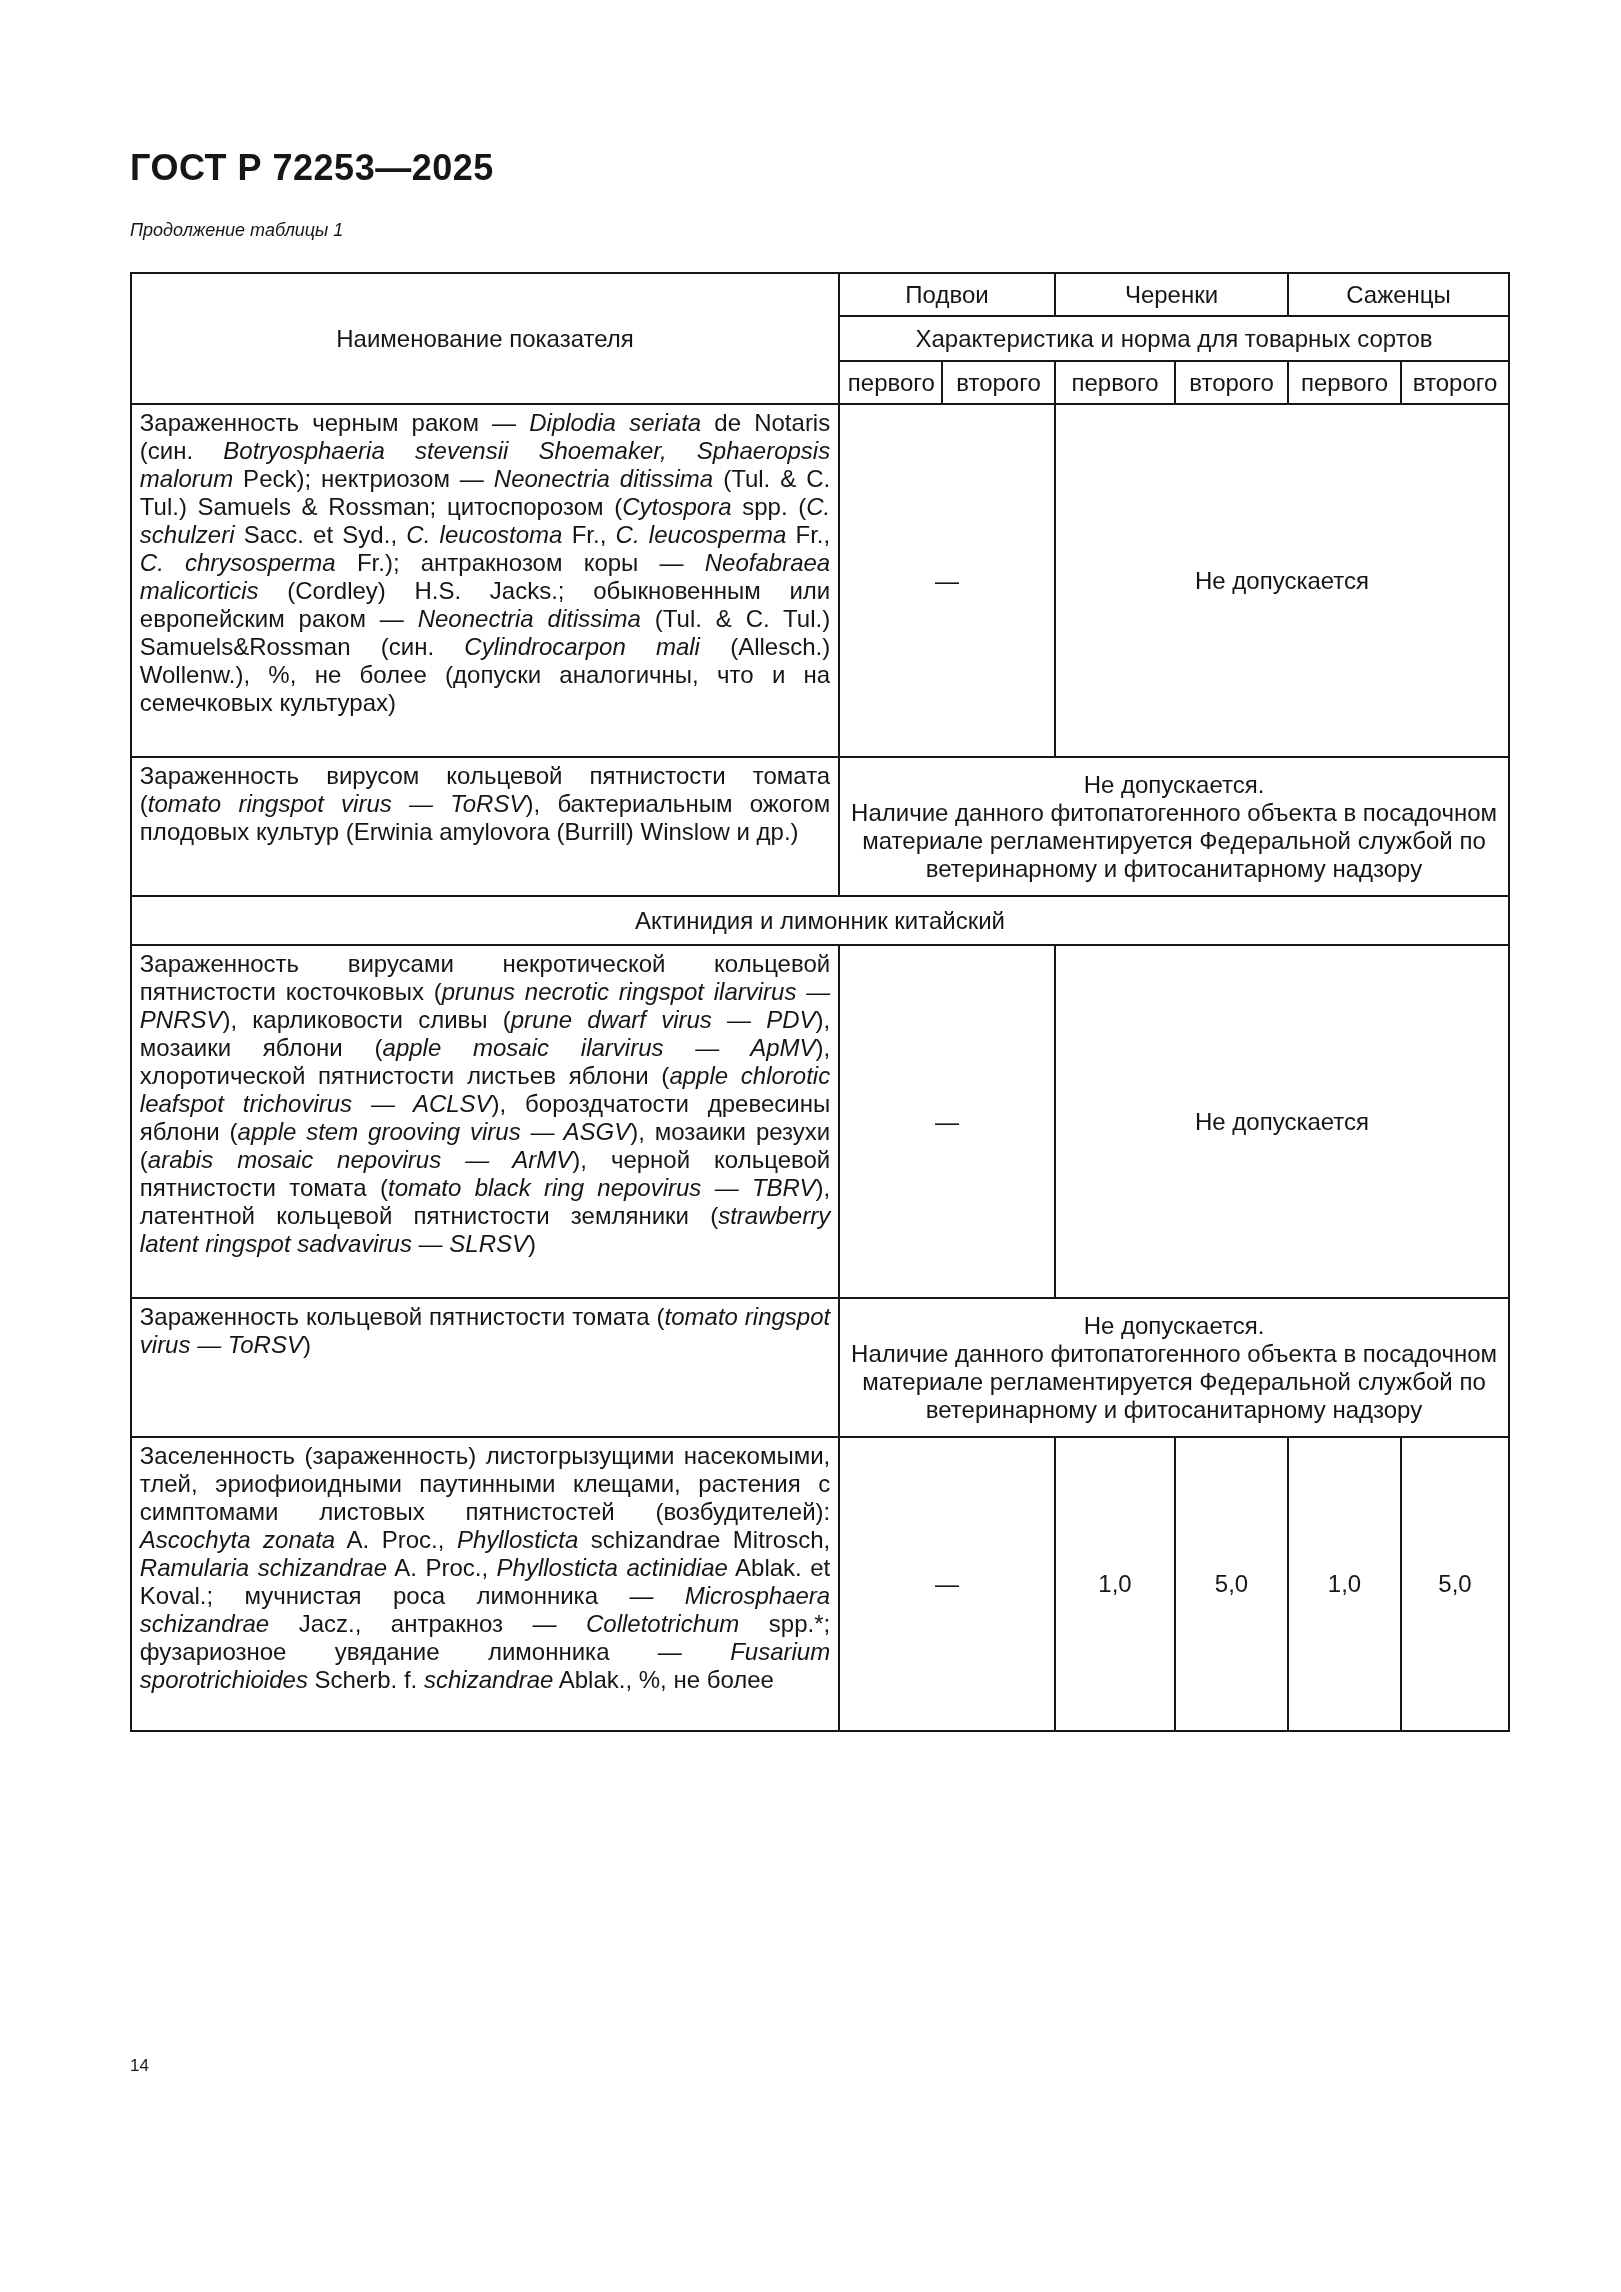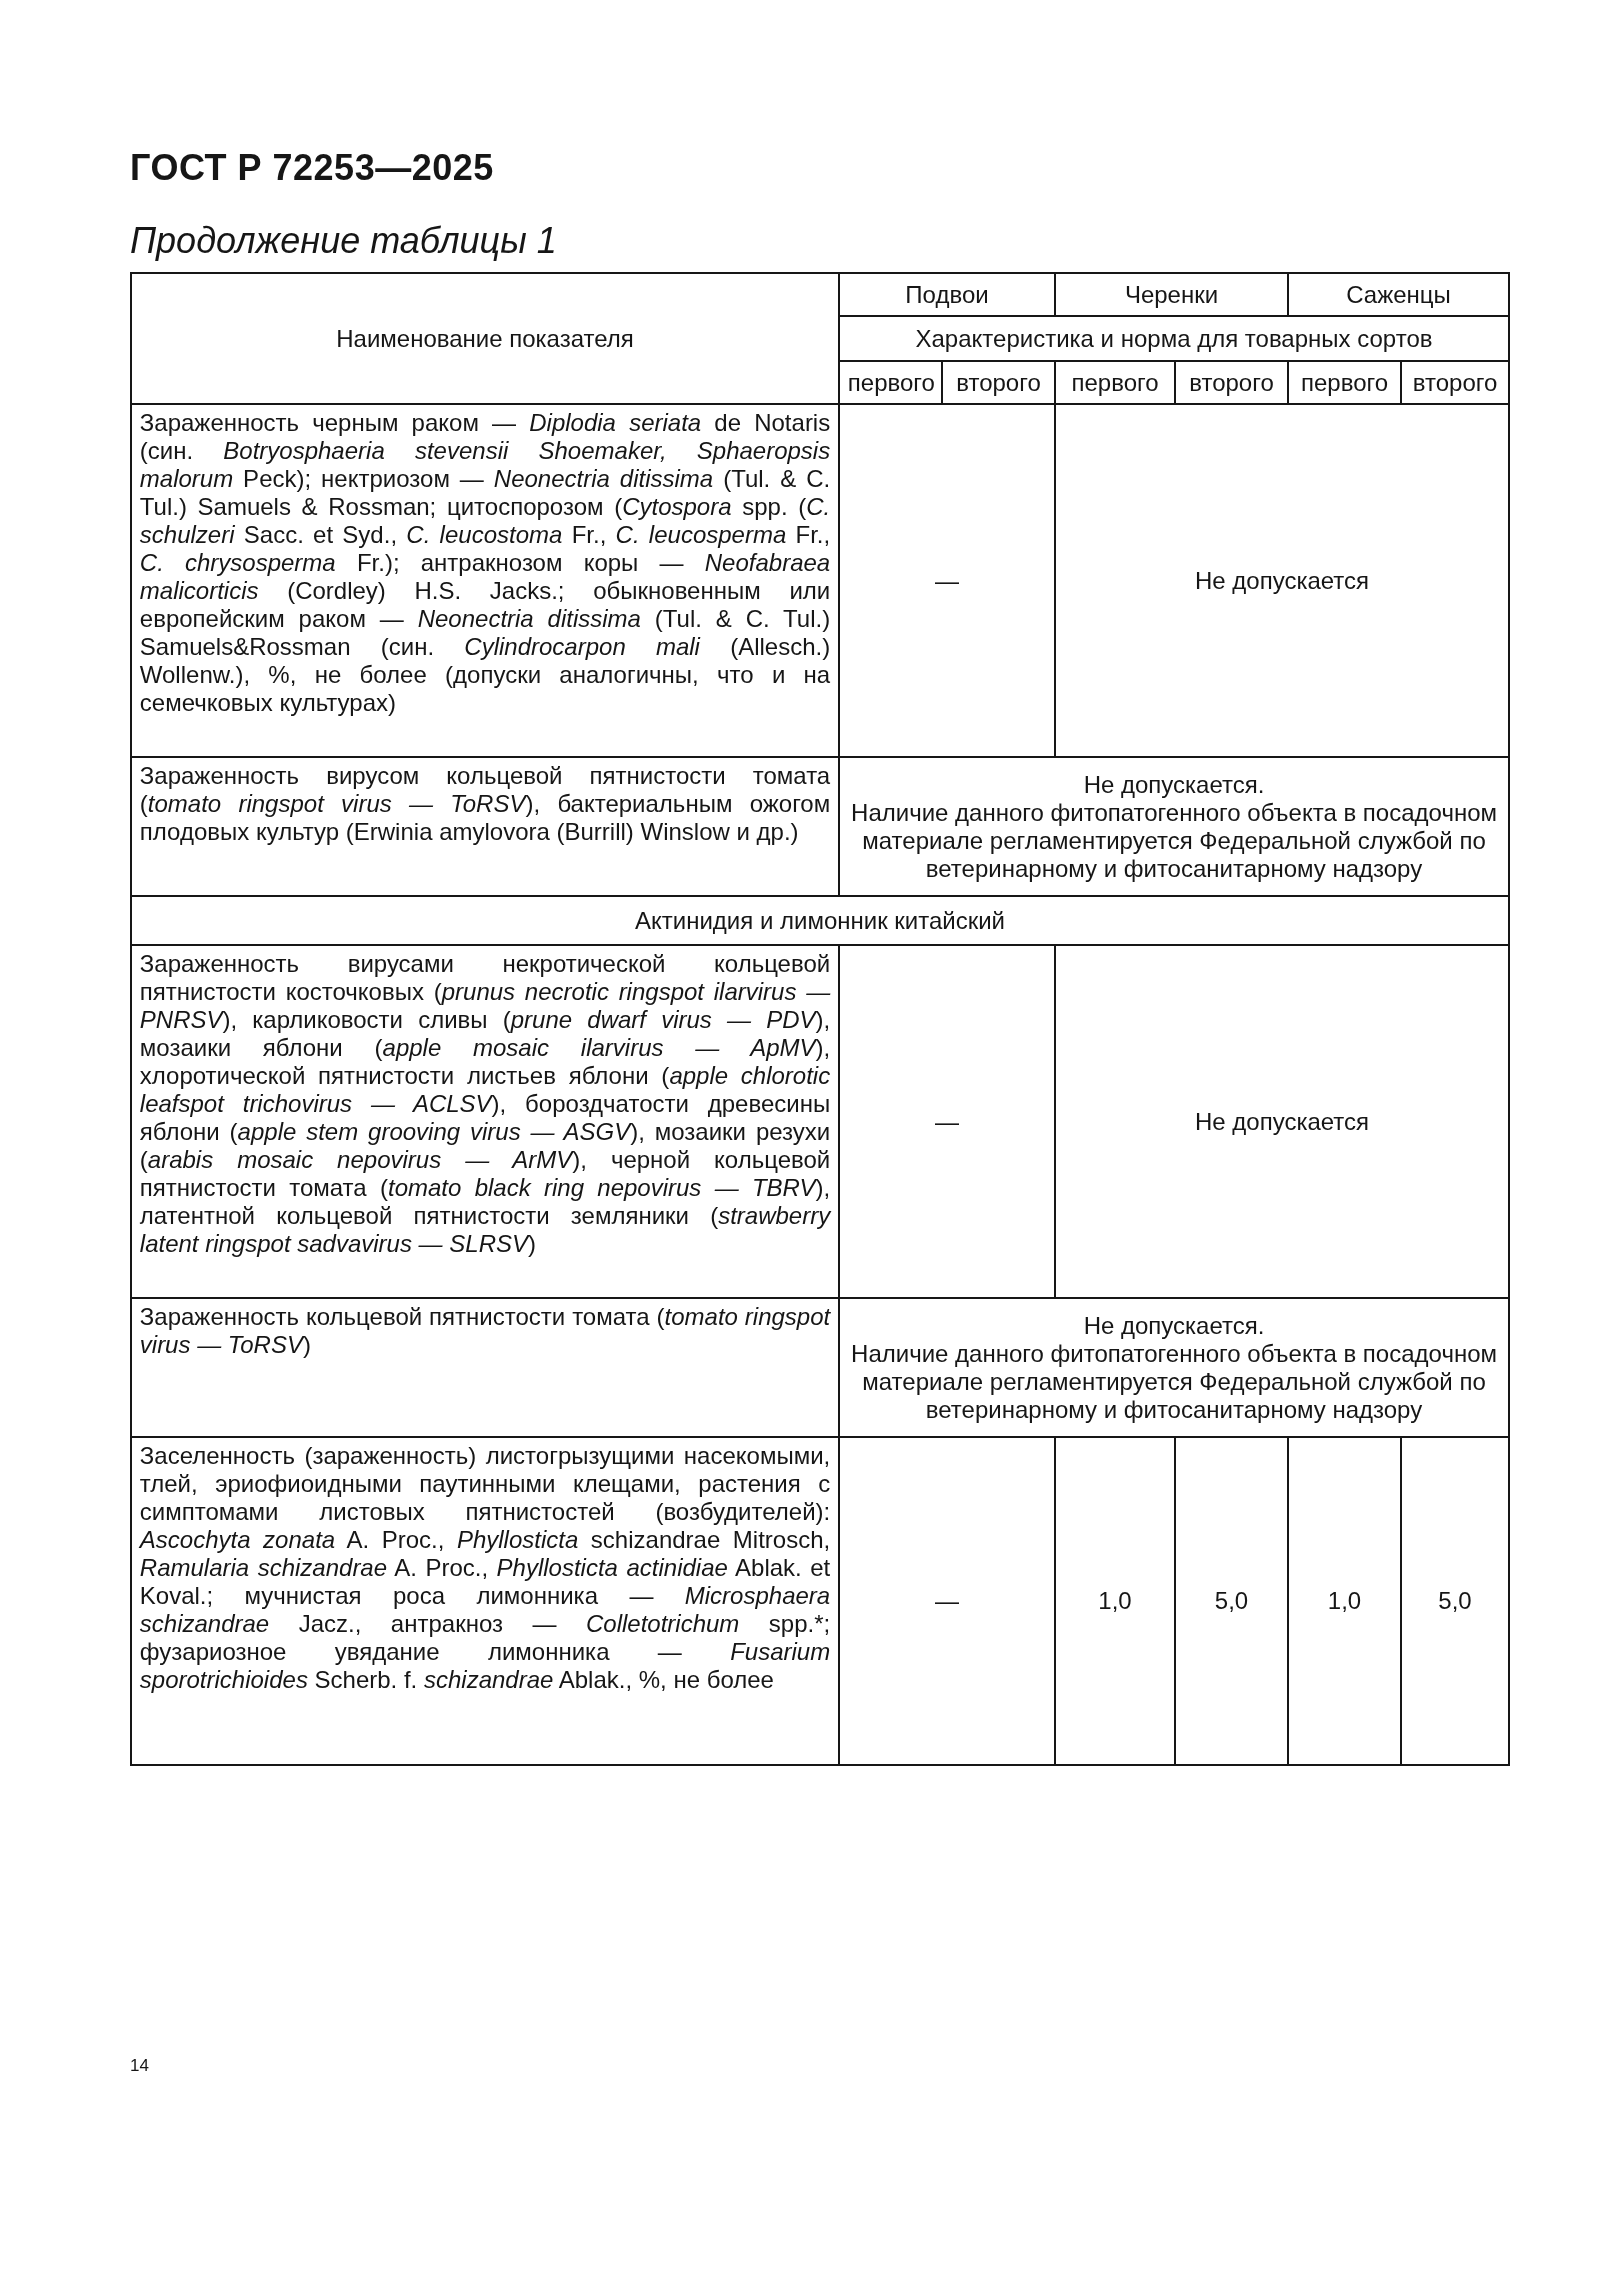--- a/index.html
+++ b/index.html
@@ -9,21 +9,21 @@
     color:#161616;
     font-family:"Liberation Sans", sans-serif;
     position:relative;
   }
   .doc-code{
     position:absolute;left:130px;top:147px;
     font-size:36px;font-weight:bold;letter-spacing:0.5px;
   }
   .table-caption{
     position:absolute;left:130px;top:220px;
-    font-size:36px;font-style:italic;
+    font-size:18px;font-style:italic;
   }
   table.std{
     position:absolute;left:130px;top:272px;
     width:1376px;
     border-collapse:collapse;table-layout:fixed;
     border:2.9px solid #161616;
   }
   table.std th, table.std td{
     border:2px solid #161616;
     font-size:24px;line-height:28px;
@@ -48,21 +48,21 @@
     text-align:center;vertical-align:middle;margin-left:13px;
   }
   tr.header-top{height:43px}
   tr.header-band{height:45px}
   tr.header-grades{height:43px}
   tr.row-1{height:353px}
   tr.row-2{height:139px}
   tr.section-row{height:49px}
   tr.row-3{height:353px}
   tr.row-4{height:139px}
-  tr.row-5{height:328px}
+  tr.row-5{height:294px}
   .page-number{
     position:absolute;left:130px;top:2056px;
     font-size:17px;
   }
 </style>
 </head>
 <body>
 
 <div class="doc-code">ГОСТ Р 72253—2025</div>
 <div class="table-caption">Продолжение таблицы 1</div>

